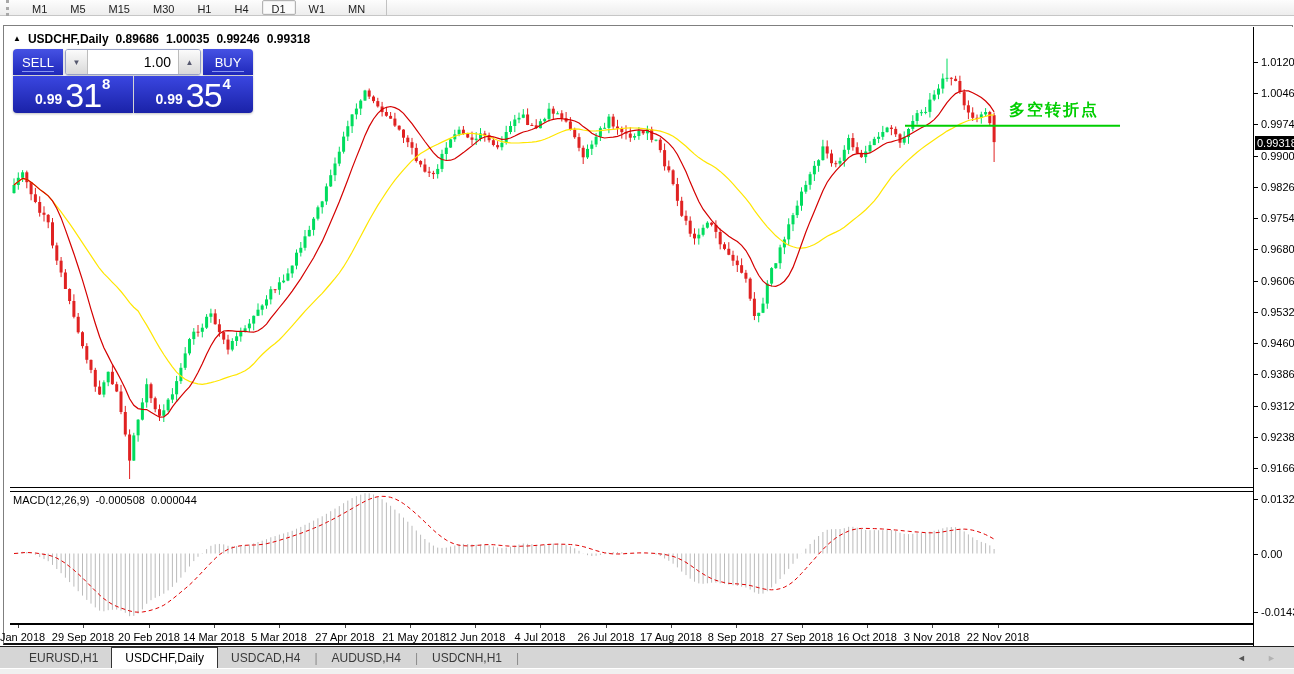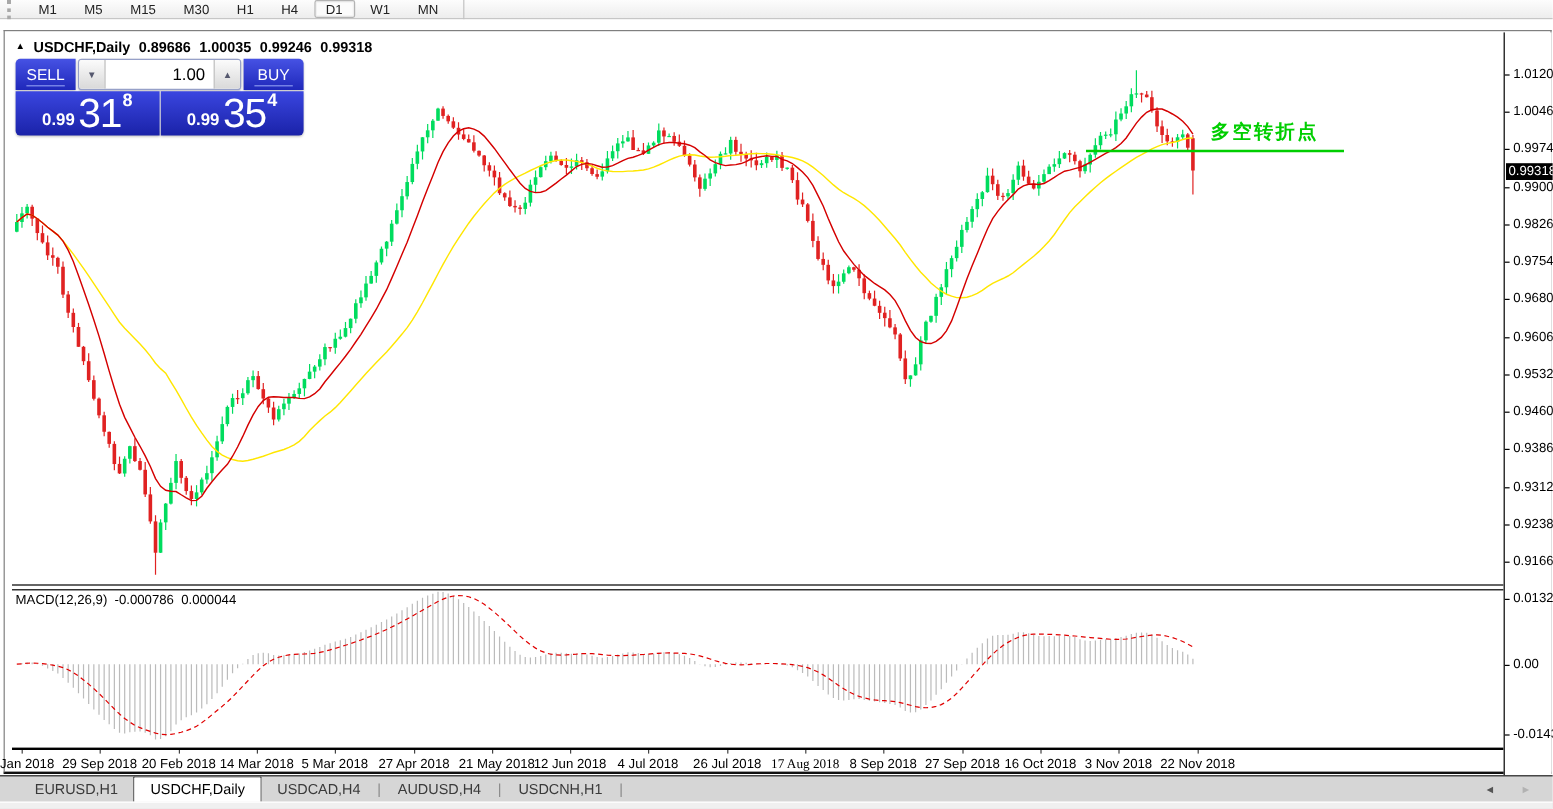--- a/index.html
+++ b/index.html
@@ -832,21 +832,21 @@
         <line x1="967.0" x2="967.0" y1="63.5" y2="50.0" stroke="#BBBBBB" stroke-width="1"></line>
         <line x1="971.3" x2="971.3" y1="63.5" y2="51.9" stroke="#BBBBBB" stroke-width="1"></line>
         <line x1="975.6" x2="975.6" y1="63.5" y2="53.2" stroke="#BBBBBB" stroke-width="1"></line>
         <line x1="979.8" x2="979.8" y1="63.5" y2="55.4" stroke="#BBBBBB" stroke-width="1"></line>
         <line x1="984.1" x2="984.1" y1="63.5" y2="59.0" stroke="#BBBBBB" stroke-width="1"></line>
       </g>
       <path d="M4.0,63.5 L8.3,63.2 L12.6,62.7 L16.8,62.5 L21.1,62.7 L25.4,63.0 L29.7,63.6 L34.0,64.3 L38.2,65.1 L42.5,66.3 L46.8,68.1 L51.1,70.5 L55.4,73.3 L59.6,76.6 L63.9,80.1 L68.2,83.9 L72.5,87.9 L76.8,92.2 L81.0,96.5 L85.3,100.8 L89.6,105.0 L93.9,108.7 L98.2,111.8 L102.4,114.4 L106.7,116.4 L111.0,118.1 L115.3,119.5 L119.6,120.9 L123.8,121.9 L128.1,122.2 L132.4,122.0 L136.7,121.3 L141.0,120.2 L145.2,118.9 L149.5,117.3 L153.8,115.2 L158.1,112.3 L162.4,109.1 L166.6,105.7 L170.9,102.1 L175.2,98.6 L179.5,94.9 L183.8,90.8 L188.0,86.4 L192.3,81.9 L196.6,77.3 L200.9,72.8 L205.2,68.5 L209.4,64.7 L213.7,61.7 L218.0,59.4 L222.3,57.7 L226.6,56.5 L230.8,55.7 L235.1,55.3 L239.4,55.1 L243.7,55.0 L248.0,54.8 L252.2,54.4 L256.5,53.7 L260.8,52.7 L265.1,51.6 L269.4,50.3 L273.6,49.0 L277.9,47.7 L282.2,46.3 L286.5,44.8 L290.8,43.3 L295.0,41.7 L299.3,40.1 L303.6,38.3 L307.9,36.5 L312.2,34.6 L316.4,32.5 L320.7,30.4 L325.0,28.1 L329.3,25.8 L333.6,23.4 L337.8,21.0 L342.1,18.5 L346.4,16.0 L350.7,13.6 L355.0,11.3 L359.2,9.3 L363.5,7.7 L367.8,6.7 L372.1,6.3 L376.4,6.5 L380.6,7.3 L384.9,8.8 L389.2,10.9 L393.5,13.6 L397.8,16.8 L402.0,20.2 L406.3,24.0 L410.6,27.9 L414.9,32.0 L419.2,36.1 L423.4,40.1 L427.7,43.9 L432.0,47.2 L436.3,50.1 L440.6,52.4 L444.8,54.1 L449.1,55.2 L453.4,55.7 L457.7,55.9 L462.0,55.8 L466.2,55.4 L470.5,55.1 L474.8,54.7 L479.1,54.6 L483.4,54.7 L487.6,55.1 L491.9,55.5 L496.2,55.9 L500.5,56.2 L504.8,56.3 L509.0,56.3 L513.3,56.1 L517.6,56.0 L521.9,55.7 L526.2,55.4 L530.4,55.1 L534.7,54.7 L539.0,54.4 L543.3,54.2 L547.6,54.1 L551.8,54.2 L556.1,54.3 L560.4,54.5 L564.7,54.9 L569.0,55.6 L573.2,56.6 L577.5,57.8 L581.8,59.2 L586.1,60.6 L590.4,61.8 L594.6,62.8 L598.9,63.5 L603.2,63.9 L607.5,64.0 L611.8,63.9 L616.0,63.6 L620.3,63.3 L624.6,63.1 L628.9,62.9 L633.2,62.9 L637.4,63.0 L641.7,63.2 L646.0,63.5 L650.3,63.9 L654.6,64.5 L658.8,65.3 L663.1,66.4 L667.4,68.0 L671.7,70.0 L676.0,72.4 L680.2,75.1 L684.5,78.2 L688.8,81.2 L693.1,84.0 L697.4,86.5 L701.6,88.6 L705.9,90.3 L710.2,91.6 L714.5,92.6 L718.8,93.3 L723.0,93.7 L727.3,93.9 L731.6,94.3 L735.9,94.7 L740.2,95.5 L744.4,96.6 L748.7,97.7 L753.0,98.8 L757.3,99.6 L761.6,99.8 L765.8,99.6 L770.1,98.7 L774.4,97.2 L778.7,94.9 L783.0,91.8 L787.2,87.9 L791.5,83.4 L795.8,78.7 L800.1,73.8 L804.4,69.0 L808.6,64.2 L812.9,59.5 L817.2,55.1 L821.5,51.3 L825.8,48.0 L830.0,45.3 L834.3,43.0 L838.6,41.1 L842.9,39.7 L847.2,38.8 L851.4,38.4 L855.7,38.4 L860.0,38.5 L864.3,38.6 L868.6,38.8 L872.8,39.0 L877.1,39.3 L881.4,39.7 L885.7,40.0 L890.0,40.4 L894.2,40.9 L898.5,41.3 L902.8,41.7 L907.1,42.0 L911.4,42.3 L915.6,42.7 L919.9,42.8 L924.2,42.8 L928.5,42.5 L932.8,41.9 L937.0,41.1 L941.3,40.4 L945.6,39.7 L949.9,39.3 L954.2,39.1 L958.4,39.4 L962.7,40.2 L967.0,41.3 L971.3,42.8 L975.6,44.6 L979.8,46.7 L984.1,49.1" fill="none" stroke="#E00000" stroke-width="1" stroke-dasharray="4 3"></path>
     </svg>
   <div class="macd-label">
     <span>MACD(12,26,9)</span>
-    <span>-0.000786</span>
+    <span>-0.000508</span>
     <span>0.000044</span>
   </div>
 
   <div class="date-axis" id="date-axis">
       <div class="dmark" style="left: 8px;"></div>
       <div class="dtick" style="left: 8px;">5 Jan 2018</div>
       <div class="dmark" style="left: 73px;"></div>
       <div class="dtick" style="left: 73px;">29 Sep 2018</div>
       <div class="dmark" style="left: 139px;"></div>
       <div class="dtick" style="left: 139px;">20 Feb 2018</div>
@@ -858,21 +858,21 @@
       <div class="dtick" style="left: 335px;">27 Apr 2018</div>
       <div class="dmark" style="left: 400px;"></div>
       <div class="dtick" style="left: 404px;">21 May 2018</div>
       <div class="dmark" style="left: 465px;"></div>
       <div class="dtick" style="left: 465px;">12 Jun 2018</div>
       <div class="dmark" style="left: 530px;"></div>
       <div class="dtick" style="left: 530px; text-align: right;">4 Jul 2018</div>
       <div class="dmark" style="left: 596px;"></div>
       <div class="dtick" style="left: 596px;">26 Jul 2018</div>
       <div class="dmark" style="left: 661px;"></div>
-      <div class="dtick" style="left: 661px; font-family: Liberation Serif, serif;">17 Aug 2018</div>
+      <div class="dtick" style="left: 661px;">17 Aug 2018</div>
       <div class="dmark" style="left: 726px;"></div>
       <div class="dtick" style="left: 726px;">8 Sep 2018</div>
       <div class="dmark" style="left: 792px;"></div>
       <div class="dtick" style="left: 792px;">27 Sep 2018</div>
       <div class="dmark" style="left: 857px;"></div>
       <div class="dtick" style="left: 857px;">16 Oct 2018</div>
       <div class="dmark" style="left: 922px;"></div>
       <div class="dtick" style="left: 922px;">3 Nov 2018</div>
       <div class="dmark" style="left: 988px;"></div>
       <div class="dtick" style="left: 988px;">22 Nov 2018</div>

